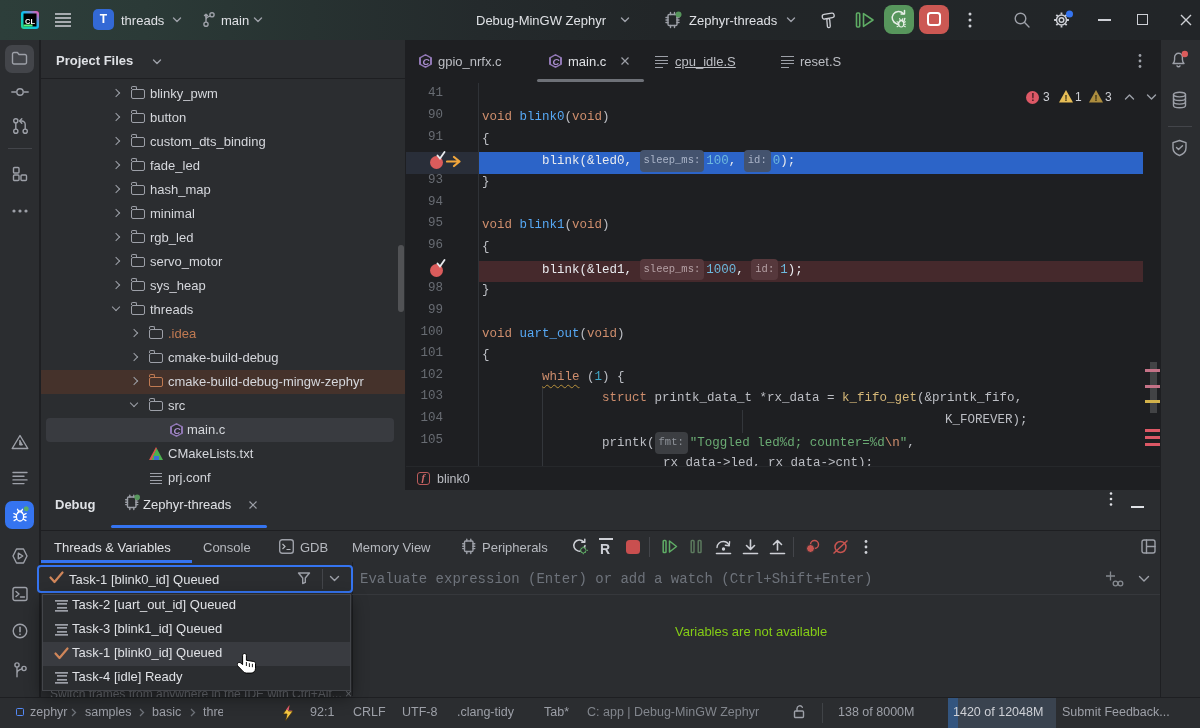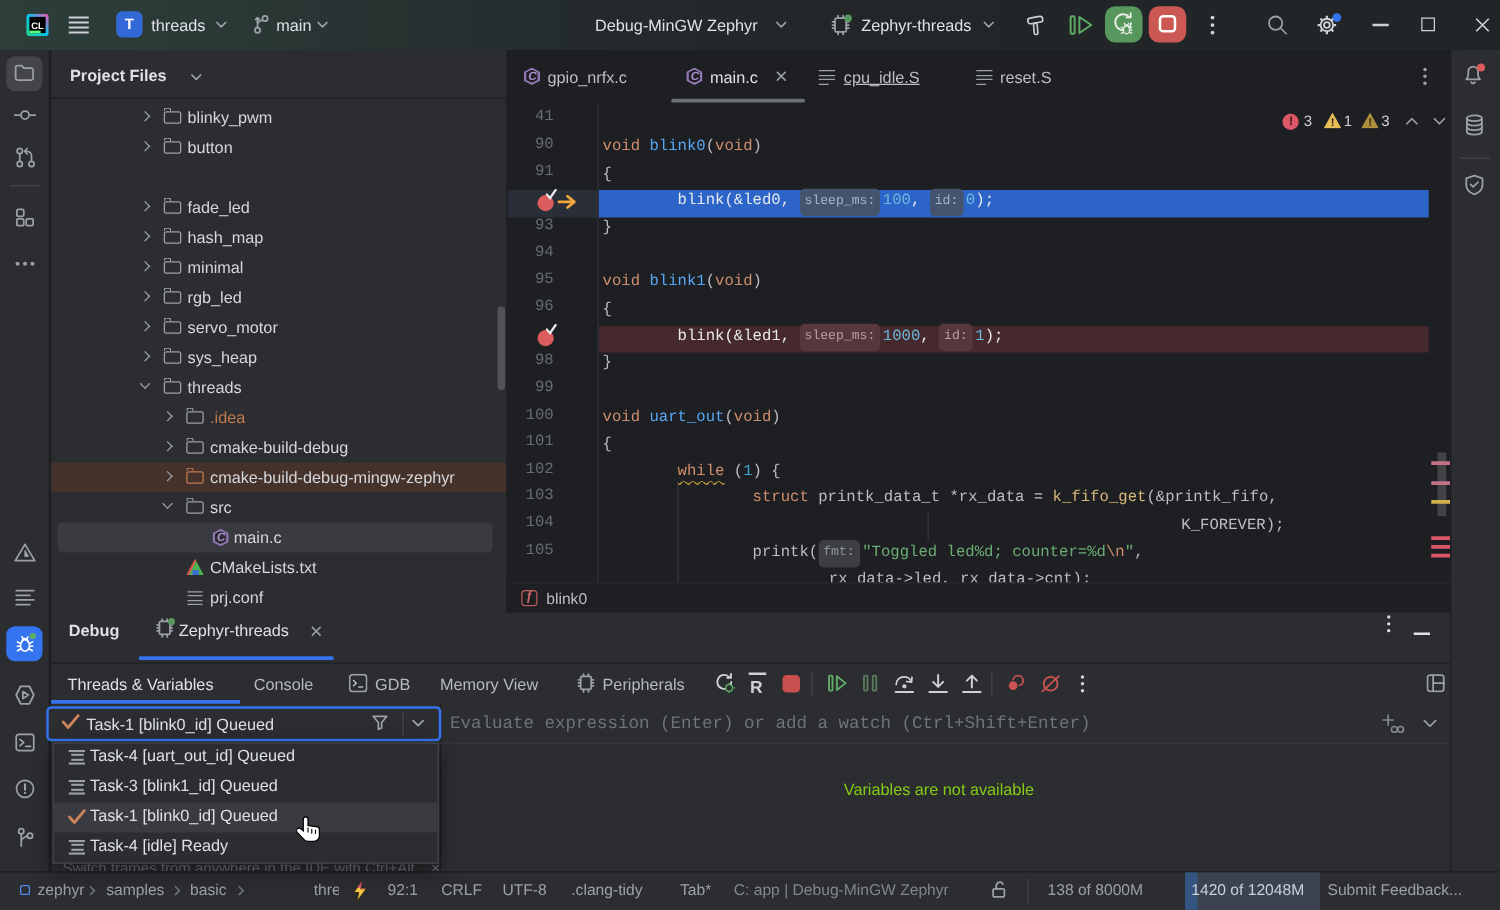--- a/index.html
+++ b/index.html
@@ -199,20 +199,25 @@
     <div class="abs trow" style="top:0px">
         <s class="c1">›</s>
         <i class="fo"></i>
         <b class="t1">blinky_pwm</b>
       </div>
     <div class="abs trow" style="top:24px">
         <s class="c1">›</s>
         <i class="fo"></i>
         <b class="t1">button</b>
       </div>
+    <div class="abs trow" style="top:48px">
+        <s class="c1">›</s>
+        <i class="fo"></i>
+        <b class="t1">custom_dts_binding</b>
+      </div>
     <div class="abs trow" style="top:72px">
         <s class="c1">›</s>
         <i class="fo"></i>
         <b class="t1">fade_led</b>
       </div>
     <div class="abs trow" style="top:96px">
         <s class="c1">›</s>
         <i class="fo"></i>
         <b class="t1">hash_map</b>
       </div>
@@ -541,21 +546,21 @@
   <svg class="abs" style="left:1097px;top:85px" width="12" height="9" viewBox="0 0 12 9">
       <path d="M1.5 1.5L6 6l4.5-4.5" class="ic" stroke="#9da0a8"></path>
     </svg>
 
   <div class="abs" style="left:634px;top:134px;font-size:13px;color:#84cc16;">Variables are not available</div>
 </div>
 
 <div class="abs" id="dropdown" style="left:42px;top:594px;width:309px;height:97px;background:#2b2d30;border:1px solid #43454a;box-shadow:0 6px 16px rgba(0,0,0,0.45);z-index:20;">
   <div class="abs" style="left:0;top:47px;width:307px;height:24px;background:#393b40;"></div>
   <div class="abs thri" style="left:12px;top:4px;"></div>
-  <div class="abs ddt" style="left:29px;top:2px;">Task-4 [uart_out_id] Queued</div>
+  <div class="abs ddt" style="left:29px;top:2px;">Task-2 [uart_out_id] Queued</div>
   <div class="abs thri" style="left:12px;top:28px;"></div>
   <div class="abs ddt" style="left:29px;top:26px;">Task-3 [blink1_id] Queued</div>
   <svg class="abs" style="left:11px;top:52px" width="15" height="13" viewBox="0 0 15 13">
       <path d="M1.5 6.5L5.5 11L13.5 1.5" stroke="#d0865a" stroke-width="2.2" fill="none" stroke-linecap="round" stroke-linejoin="round"></path>
     </svg>
   <div class="abs ddt" style="left:29px;top:50px;">Task-1 [blink0_id] Queued</div>
   <div class="abs thri" style="left:12px;top:76px;"></div>
   <div class="abs ddt" style="left:29px;top:74px;">Task-4 [idle] Ready</div>
 </div>
 
@@ -573,21 +578,21 @@
       <path d="M1 1l3.5 3.5L1 8"></path>
     </svg>
   <span class="abs" style="left:85px;top:7px;">samples</span>
   <svg class="abs sbc" style="left:139px;">
       <path d="M1 1l3.5 3.5L1 8"></path>
     </svg>
   <span class="abs" style="left:152px;top:7px;">basic</span>
   <svg class="abs sbc" style="left:190px;">
       <path d="M1 1l3.5 3.5L1 8"></path>
     </svg>
-  <span class="abs" style="left:203px;top:7px;width:20px;overflow:hidden;margin-left:48px;">thre</span>
+  <span class="abs" style="left:203px;top:7px;width:20px;overflow:hidden;">thre</span>
   <svg class="abs" style="left:280px;top:6px;width:16px;height:18px;" viewBox="0 0 16 18">
     <path d="M9.5 1L3 10h4l-1.5 7L13 7H8.5z" fill="#f5c742" stroke="#403010" stroke-width="0.8"></path>
     <path d="M9.5 1L6 6l5 .5L13 7H8.5z" fill="#e0567a"></path>
   </svg>
   <span class="abs" style="left:310px;top:7px;">92:1</span>
   <span class="abs" style="left:353px;top:7px;">CRLF</span>
   <span class="abs" style="left:402px;top:7px;">UTF-8</span>
   <span class="abs" style="left:457px;top:7px;">.clang-tidy</span>
   <span class="abs" style="left:544px;top:7px;">Tab*</span>
   <span class="abs" style="left:587px;top:7px;color:#82868d;">C: app | Debug-MinGW Zephyr</span>

